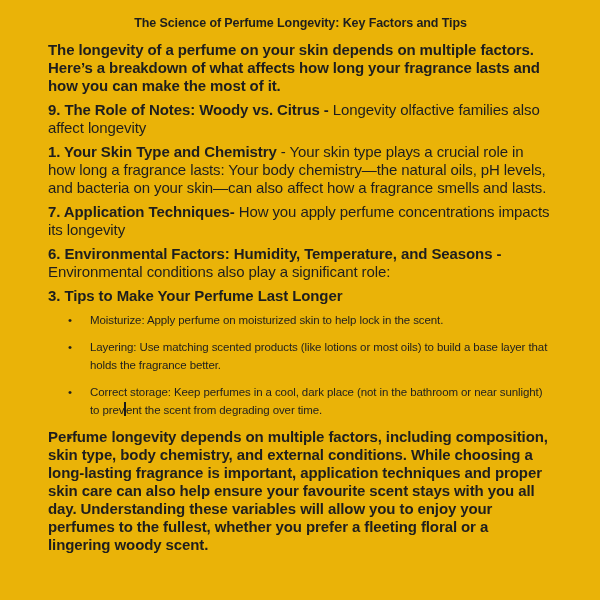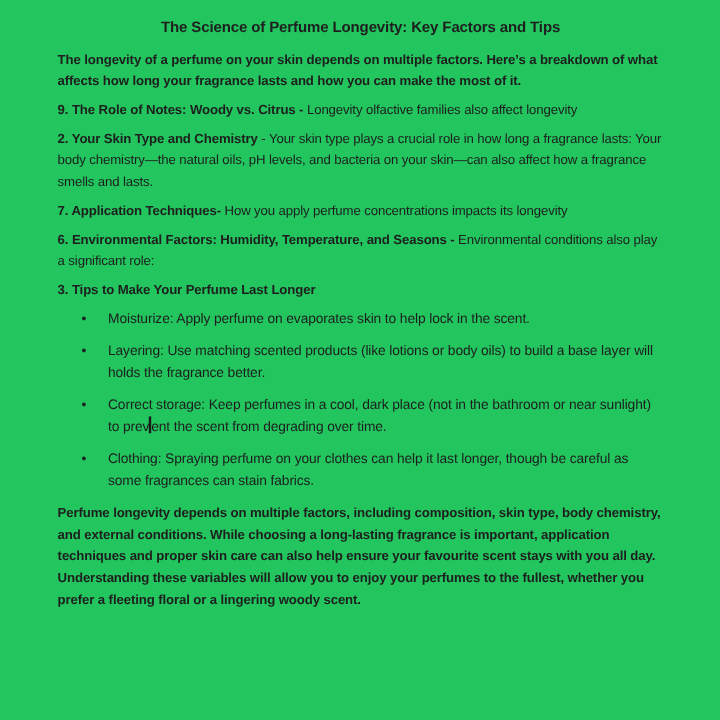--- a/index.html
+++ b/index.html
@@ -13,32 +13,32 @@
     height: 600px;
     font-family: "Liberation Sans", sans-serif;
     color: #1e1e1e;
     overflow: hidden;
   }
   .page {
     box-sizing: border-box;
     width: 600px;
     height: 600px;
     padding: 14px 47px 0 48px;
-    background: #22c55e;
+    background: #eab308;
   }
   .title {
     font-size: 12.5px;
     font-weight: 700;
     text-align: center;
     line-height: 18px;
     margin: 0 0 9px 0;
     letter-spacing: -0.1px;
   }
   .para {
-    font-size: 11px;
+    font-size: 15px;
     line-height: 18px;
     margin: 0 0 6px 0;
     letter-spacing: -0.1px;
   }
   .para.bold { font-weight: 700; }
   .para strong { font-weight: 700; }
   .bullets {
     list-style: none;
     margin: 4px 0 5px 0;
     padding: 0;
@@ -70,31 +70,31 @@
 
 <div class="page">
 
   <h1 class="title">The Science of Perfume Longevity: Key Factors and Tips</h1>
 
   <p class="para bold">The longevity of a perfume on your skin depends on multiple factors. Here’s a breakdown of what affects how long your fragrance lasts and how you can make the most of it.</p>
 
 
   <p class="para"><strong>9. The Role of Notes: Woody vs. Citrus -</strong><span> Longevity olfactive families also affect longevity</span></p>
 
-  <p class="para"><strong>2. Your Skin Type and Chemistry</strong><span> - Your skin type plays a crucial role in how long a fragrance lasts: Your body chemistry—the natural oils, pH levels, and bacteria on your skin—can also affect how a fragrance smells and lasts.</span></p>
+  <p class="para"><strong>1. Your Skin Type and Chemistry</strong><span> - Your skin type plays a crucial role in how long a fragrance lasts: Your body chemistry—the natural oils, pH levels, and bacteria on your skin—can also affect how a fragrance smells and lasts.</span></p>
 
 
   <p class="para"><strong>7. Application Techniques-</strong><span> How you apply perfume concentrations impacts its longevity</span></p>
 
   <p class="para"><strong>6. Environmental Factors: Humidity, Temperature, and Seasons -</strong><span> Environmental conditions also play a significant role:</span></p>
 
   <p class="para bold">3. Tips to Make Your Perfume Last Longer</p>
 
   <ul class="bullets">
-    <li><span class="marker">•</span><span>Moisturize: Apply perfume on evaporates skin to help lock in the scent.</span></li>
-    <li><span class="marker">•</span><span>Layering: Use matching scented products (like lotions or body oils) to build a base layer will holds the fragrance better.</span></li>
+    <li><span class="marker">•</span><span>Moisturize: Apply perfume on moisturized skin to help lock in the scent.</span></li>
+    <li><span class="marker">•</span><span>Layering: Use matching scented products (like lotions or most oils) to build a base layer that holds the fragrance better.</span></li>
     <li><span class="marker">•</span><span>Correct storage: Keep perfumes in a cool, dark place (not in the bathroom or near sunlight) to prev</span><span class="caret"></span><span>ent the scent from degrading over time.</span></li>
-    <li><span class="marker">•</span><span>Clothing: Spraying perfume on your clothes can help it last longer, though be careful as some fragrances can stain fabrics.</span></li>
+    <li><span class="marker">•</span></li>
   </ul>
 
   <p class="para bold">Perfume longevity depends on multiple factors, including composition, skin type, body chemistry, and external conditions. While choosing a long-lasting fragrance is important, application techniques and proper skin care can also help ensure your favourite scent stays with you all day. Understanding these variables will allow you to enjoy your perfumes to the fullest, whether you prefer a fleeting floral or a lingering woody scent.</p>
 
 </div>
 
 </body></html>

